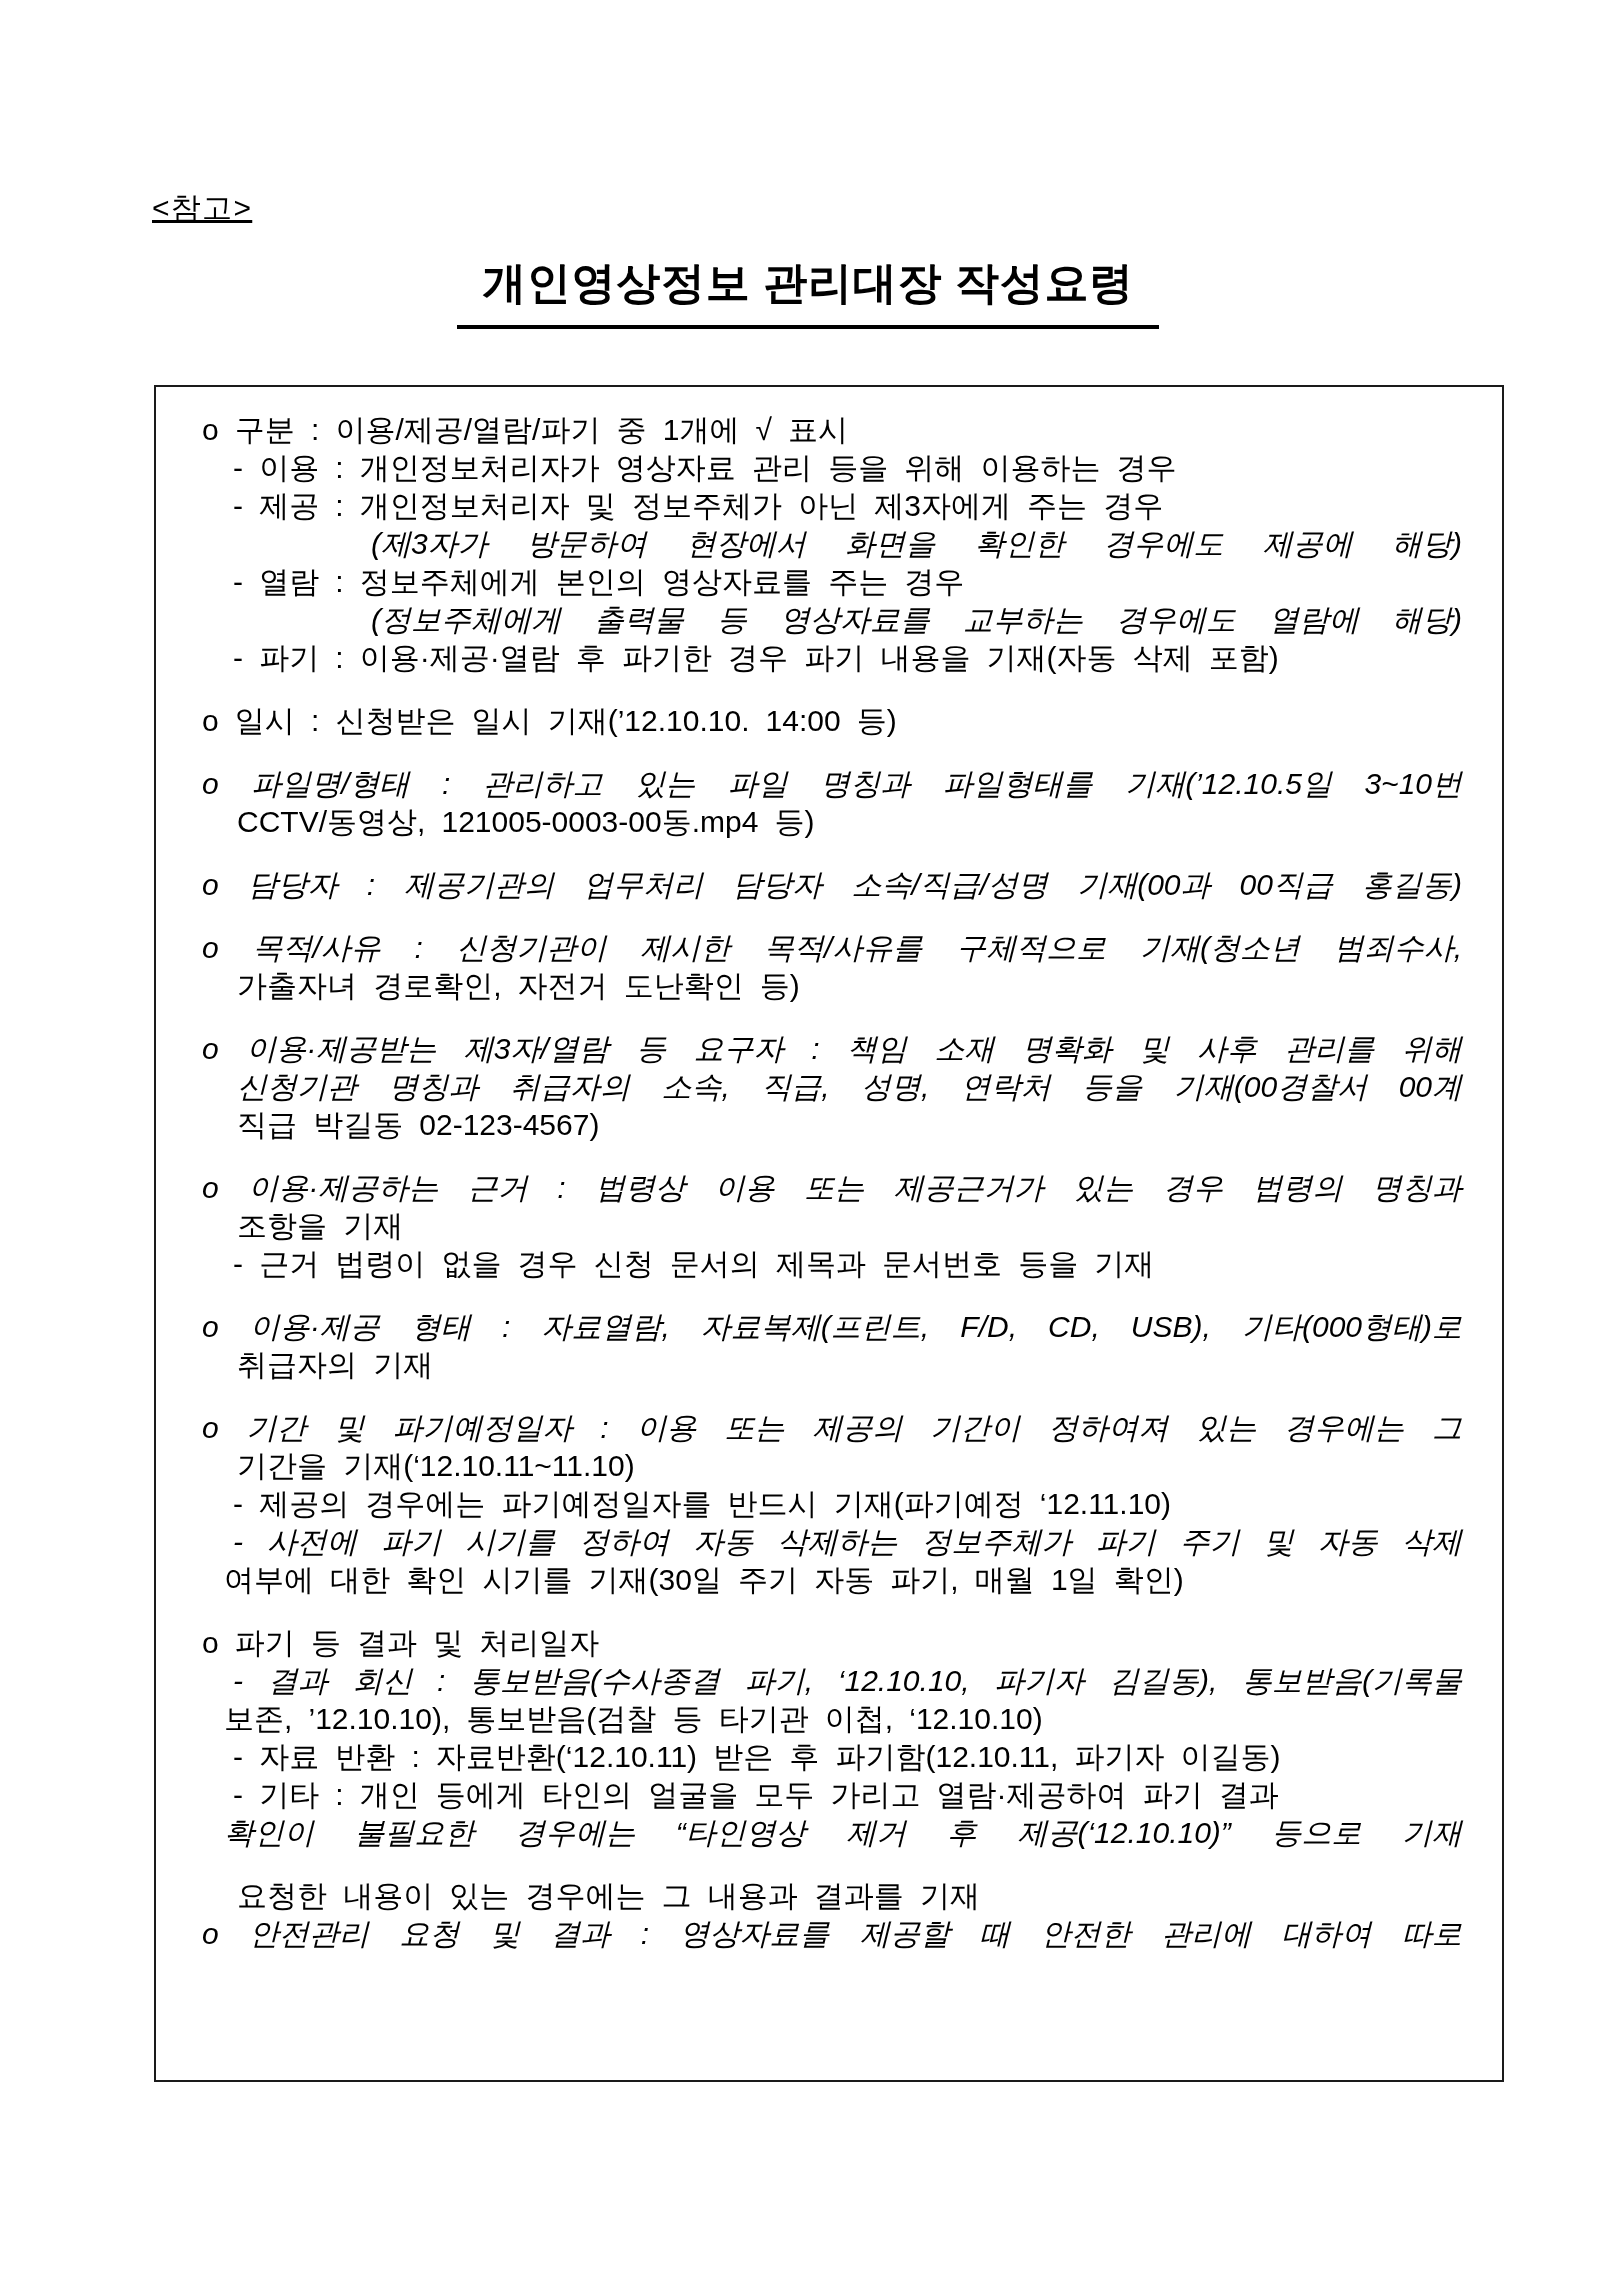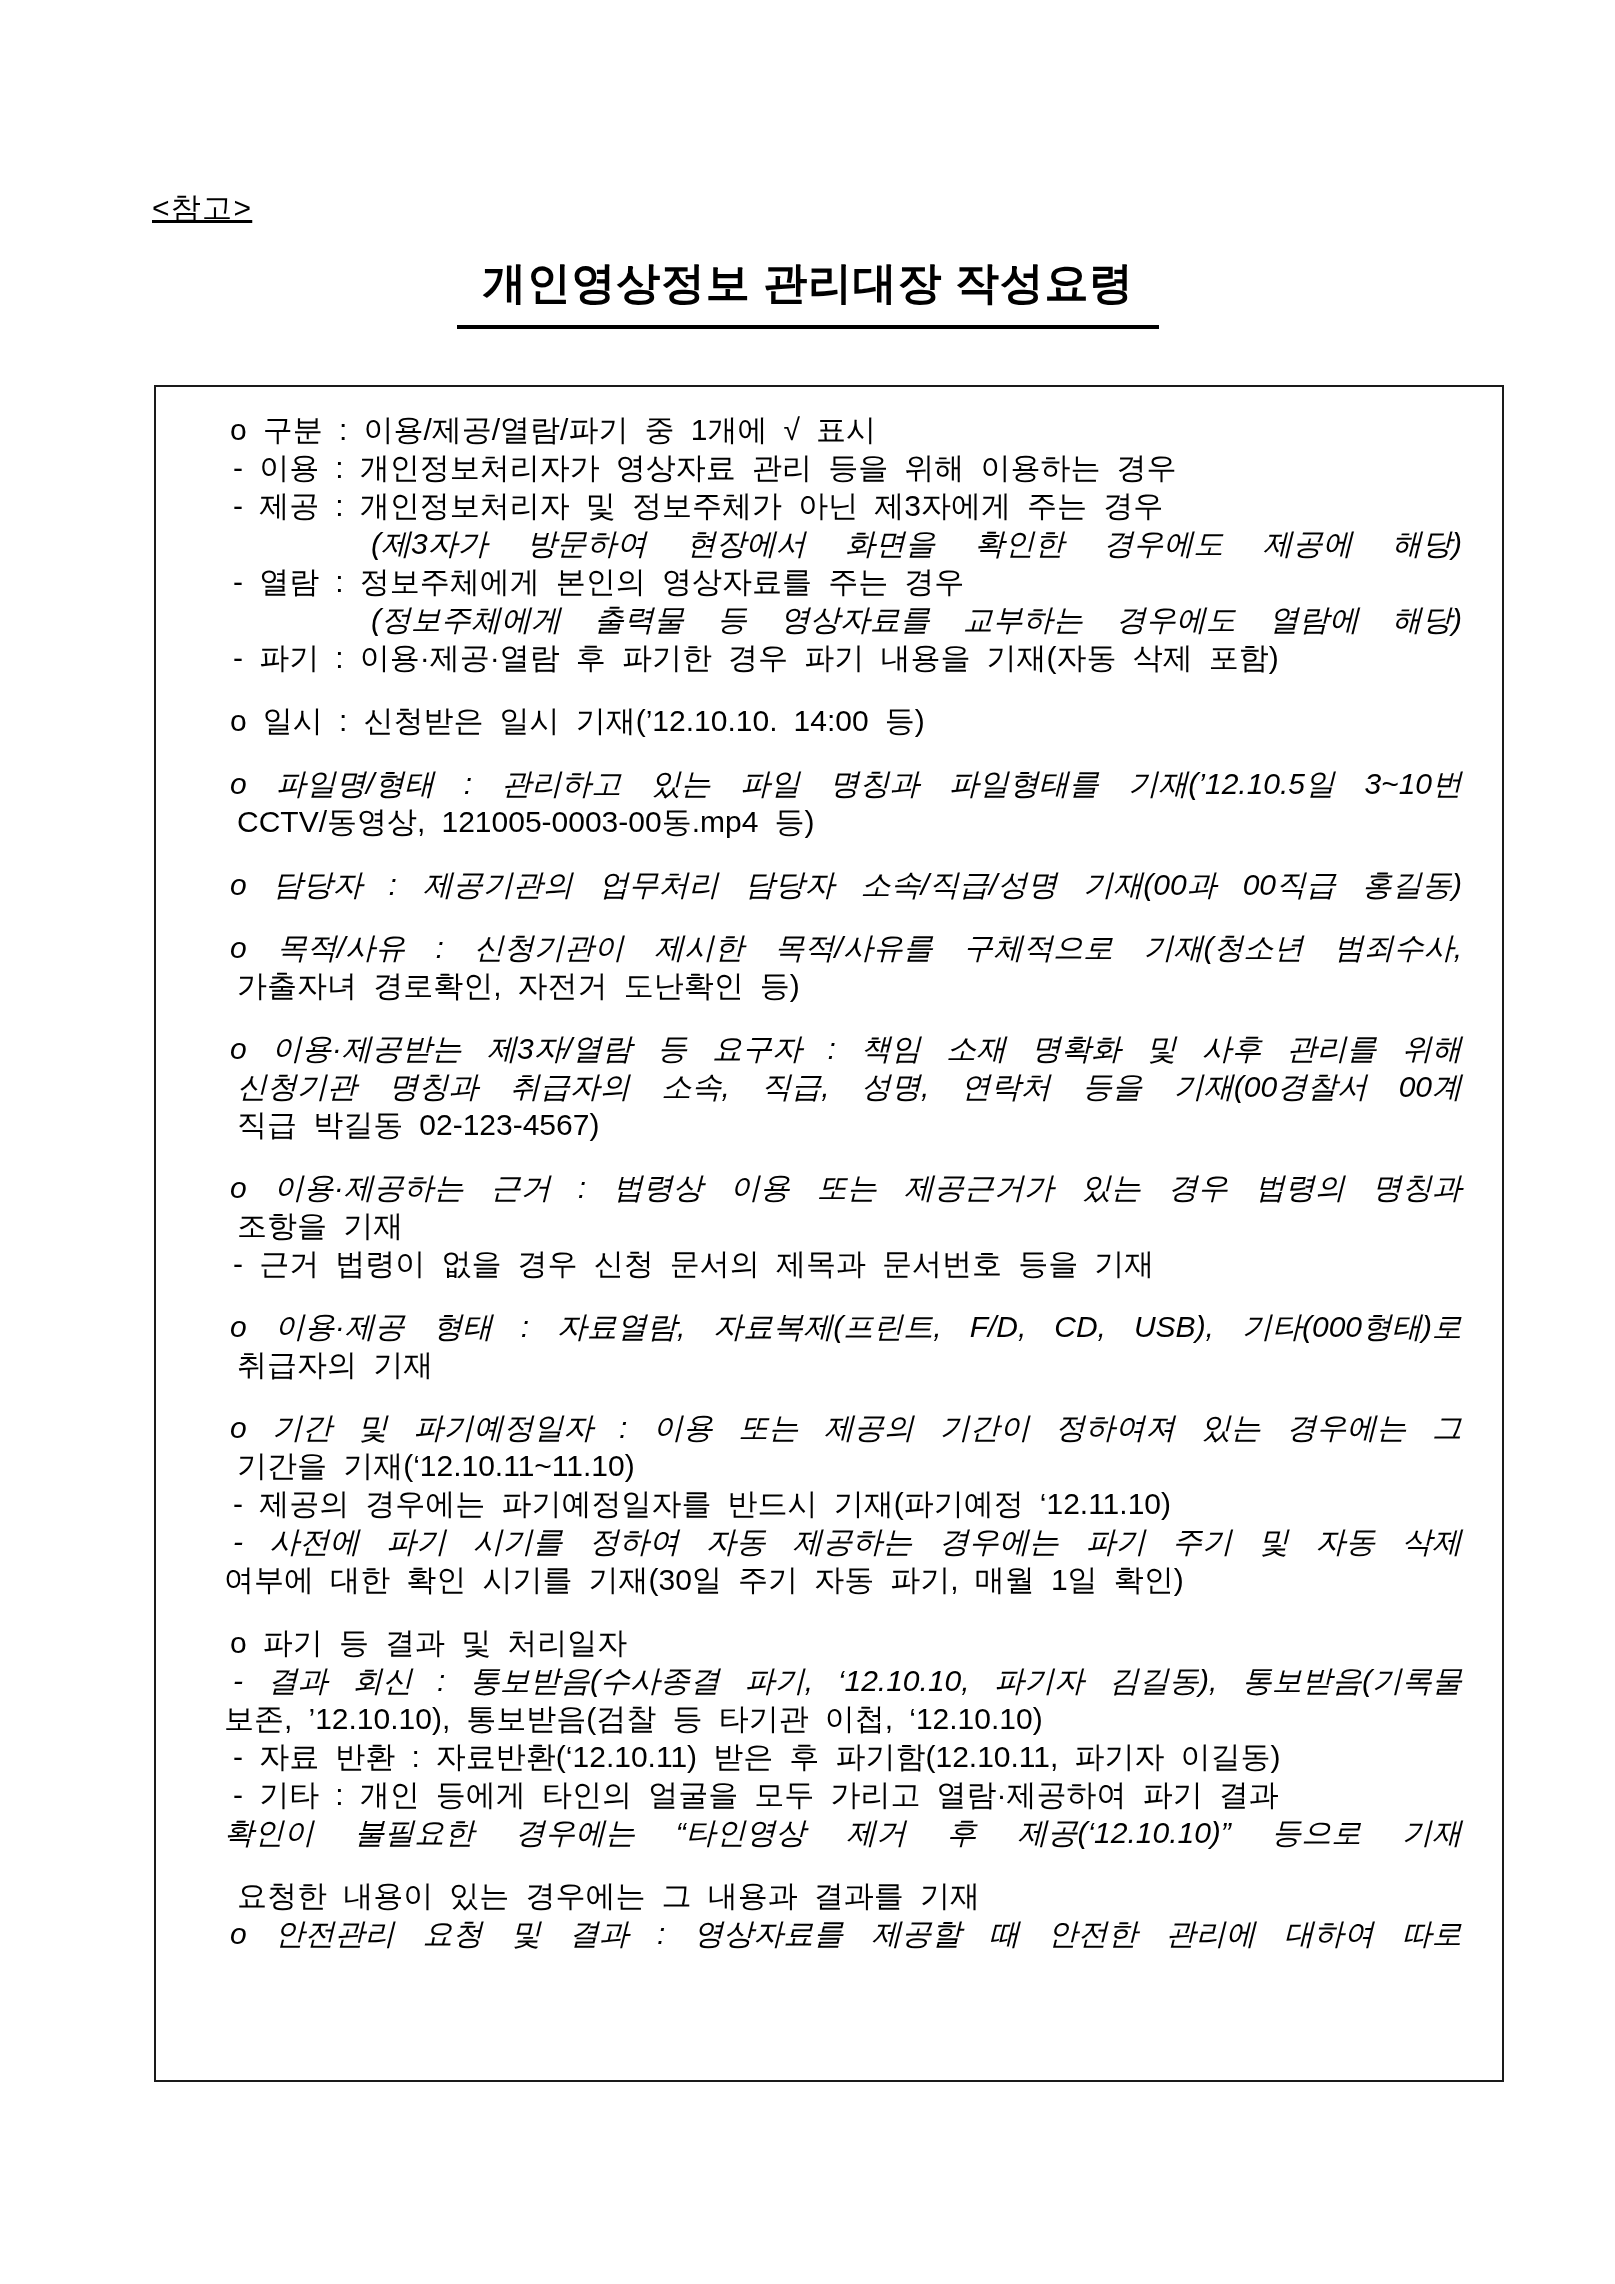--- a/index.html
+++ b/index.html
@@ -49,21 +49,21 @@
 
   .para { margin-top: 25px; }
   .para:first-child { margin-top: 0; }
 
   .line {
     font-size: 30px;
     line-height: 38px;
     word-spacing: 7.8px;
     letter-spacing: 0px;
   }
-  .l0  { margin-left: 74px;  }  
+  .l0  { margin-left: 46px;  }  
   .l0c { margin-left: 81px; }  
   .l1  { margin-left: 77px; }  
   .l1c { margin-left: 68px; }  
   .l2  { margin-left: 215px; }  
 
   .j {
     text-align: justify;
     text-align-last: justify;
     text-justify: inter-word;
     font-style: italic;
@@ -124,21 +124,21 @@
 
     <div class="para">
       <div class="line l0 j">o 이용·제공 형태 : 자료열람, 자료복제(프린트, F/D, CD, USB), 기타(000형태)로</div>
       <div class="line l0c">취급자의 기재</div>
     </div>
 
     <div class="para">
       <div class="line l0 j">o 기간 및 파기예정일자 : 이용 또는 제공의 기간이 정하여져 있는 경우에는 그</div>
       <div class="line l0c">기간을 기재(‘12.10.11~11.10)</div>
       <div class="line l1">- 제공의 경우에는 파기예정일자를 반드시 기재(파기예정 ‘12.11.10)</div>
-      <div class="line l1 j">- 사전에 파기 시기를 정하여 자동 제공하는 경우에는 파기 주기 및 자동 삭제</div>
+      <div class="line l1 j">- 사전에 파기 시기를 정하여 자동 삭제하는 정보주체가 파기 주기 및 자동 삭제</div>
       <div class="line l1c">여부에 대한 확인 시기를 기재(30일 주기 자동 파기, 매월 1일 확인)</div>
     </div>
 
     <div class="para">
       <div class="line l0">o 파기 등 결과 및 처리일자</div>
       <div class="line l1 j">- 결과 회신 : 통보받음(수사종결 파기, ‘12.10.10, 파기자 김길동), 통보받음(기록물</div>
       <div class="line l1c">보존, ’12.10.10), 통보받음(검찰 등 타기관 이첩, ‘12.10.10)</div>
       <div class="line l1">- 자료 반환 : 자료반환(‘12.10.11) 받은 후 파기함(12.10.11, 파기자 이길동)</div>
       <div class="line l1">- 기타 : 개인 등에게 타인의 얼굴을 모두 가리고 열람·제공하여 파기 결과</div>
       <div class="line l1c j">확인이 불필요한 경우에는 “타인영상 제거 후 제공(‘12.10.10)” 등으로 기재</div>

